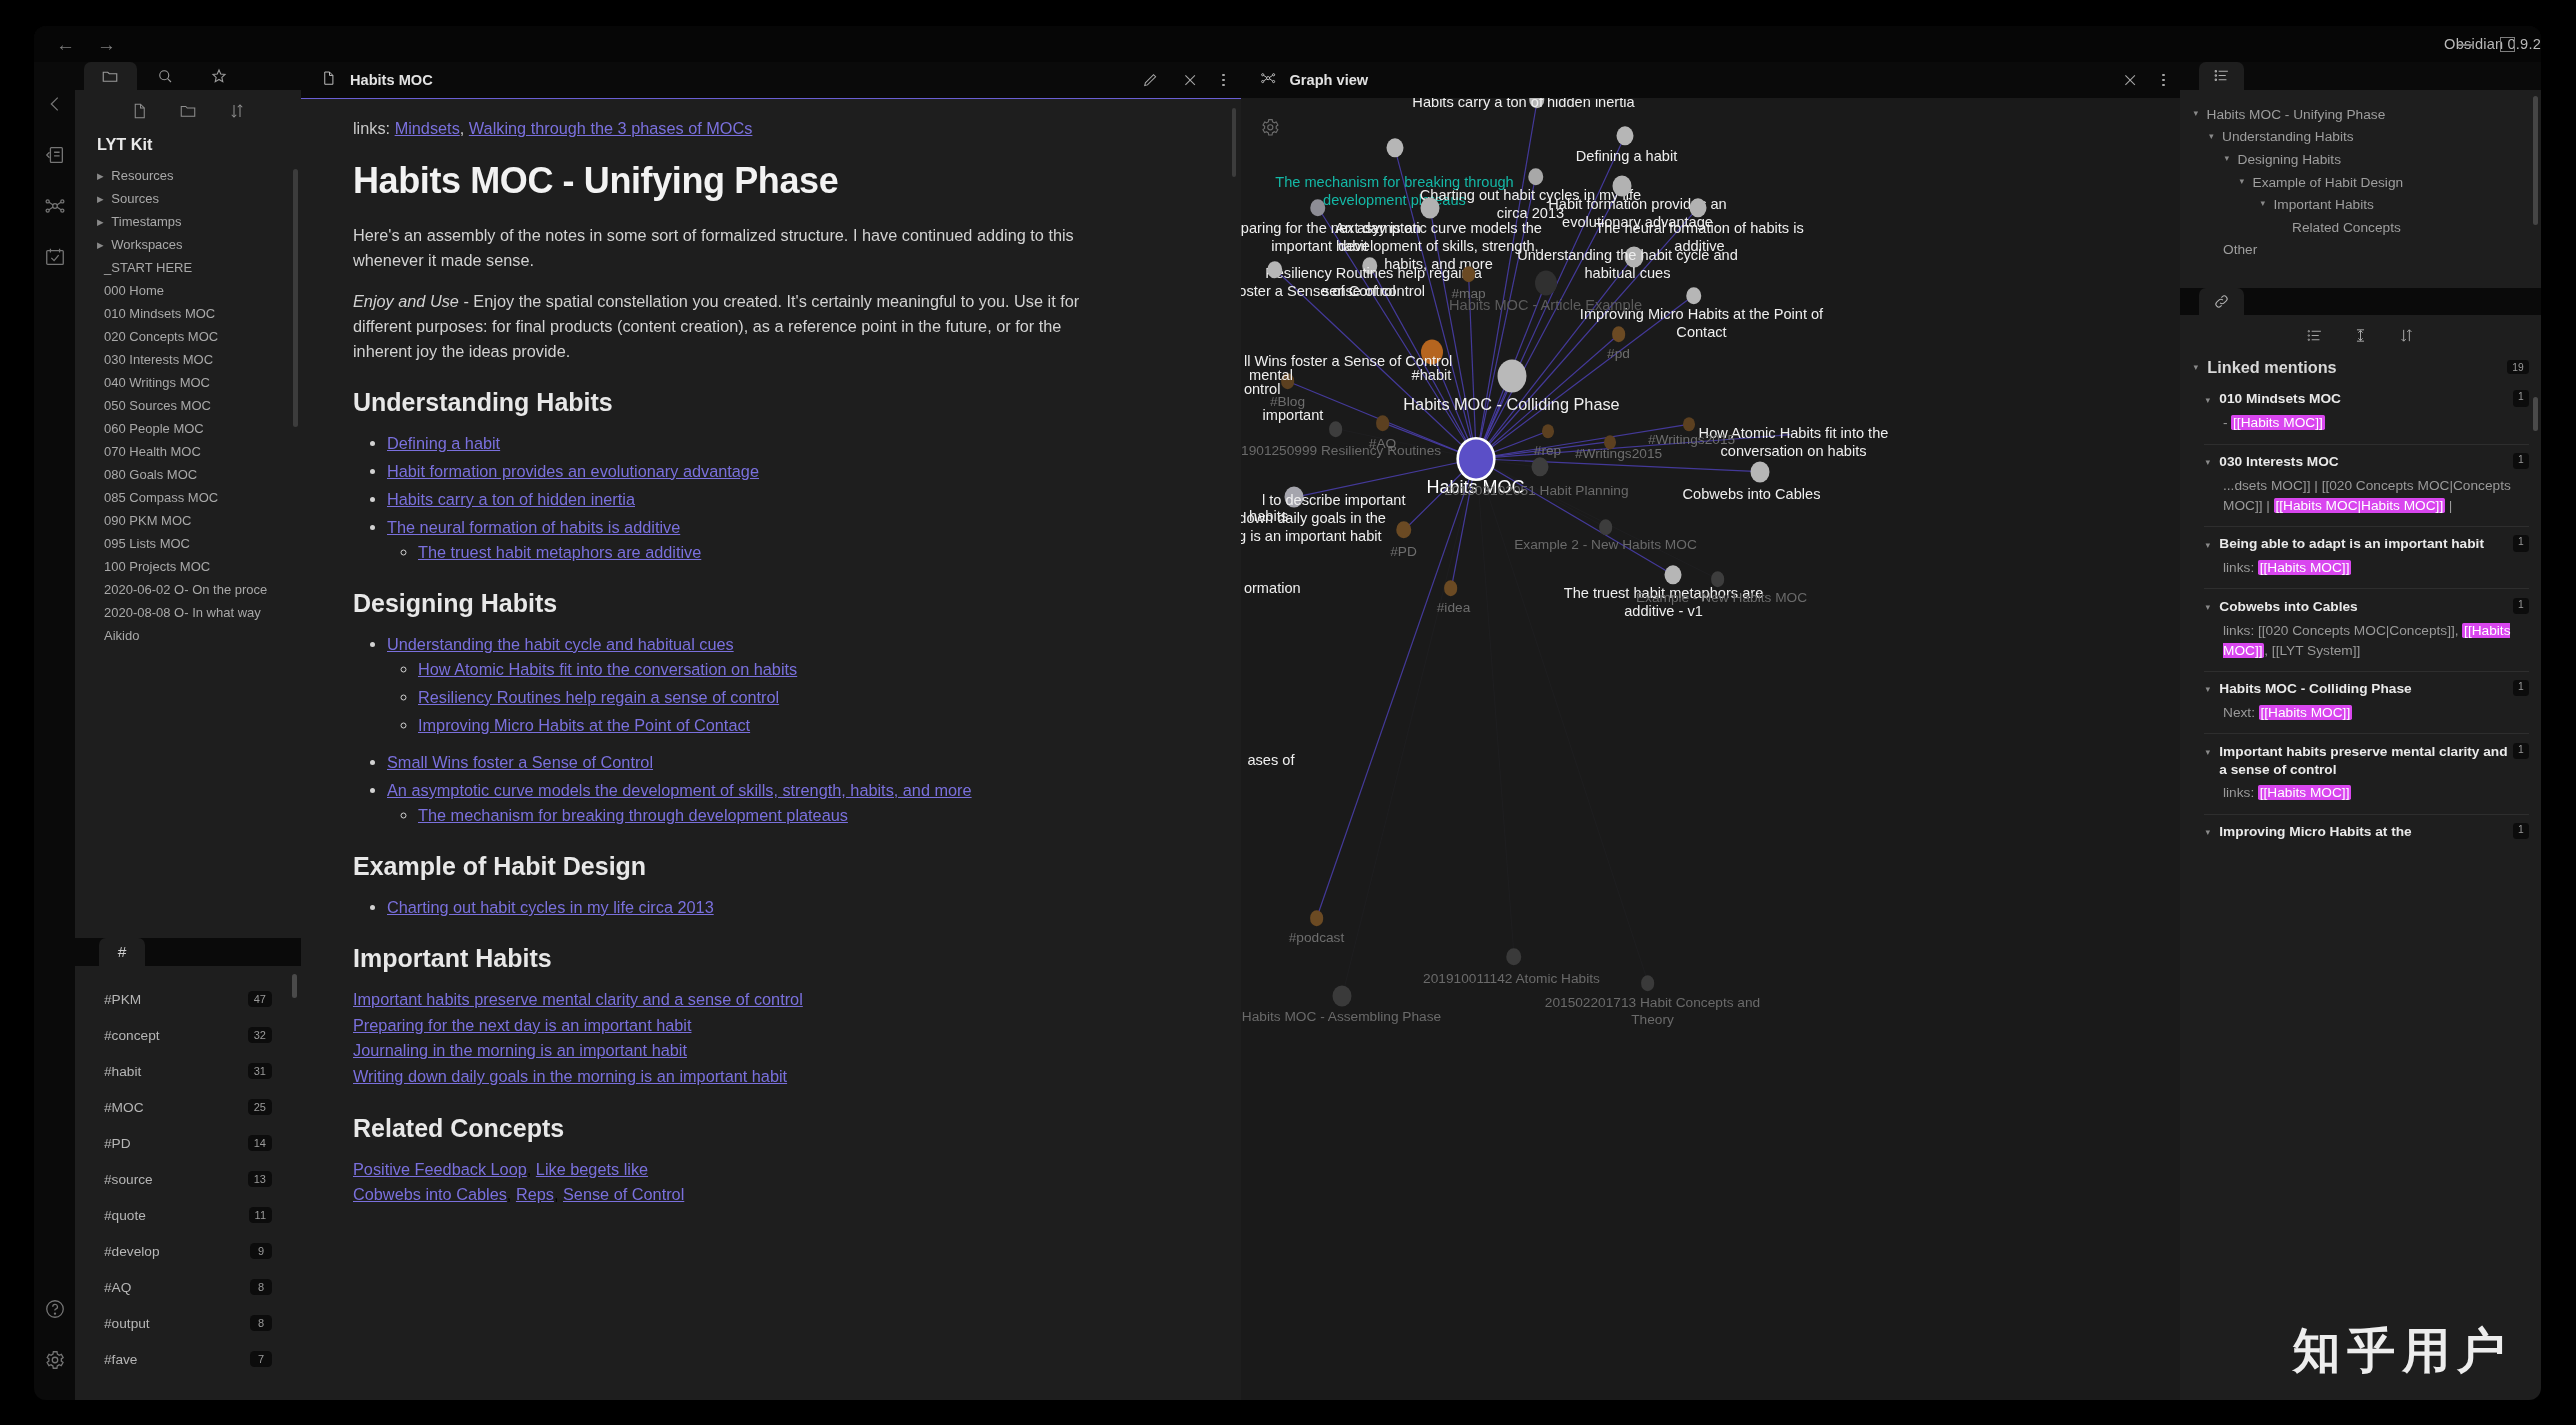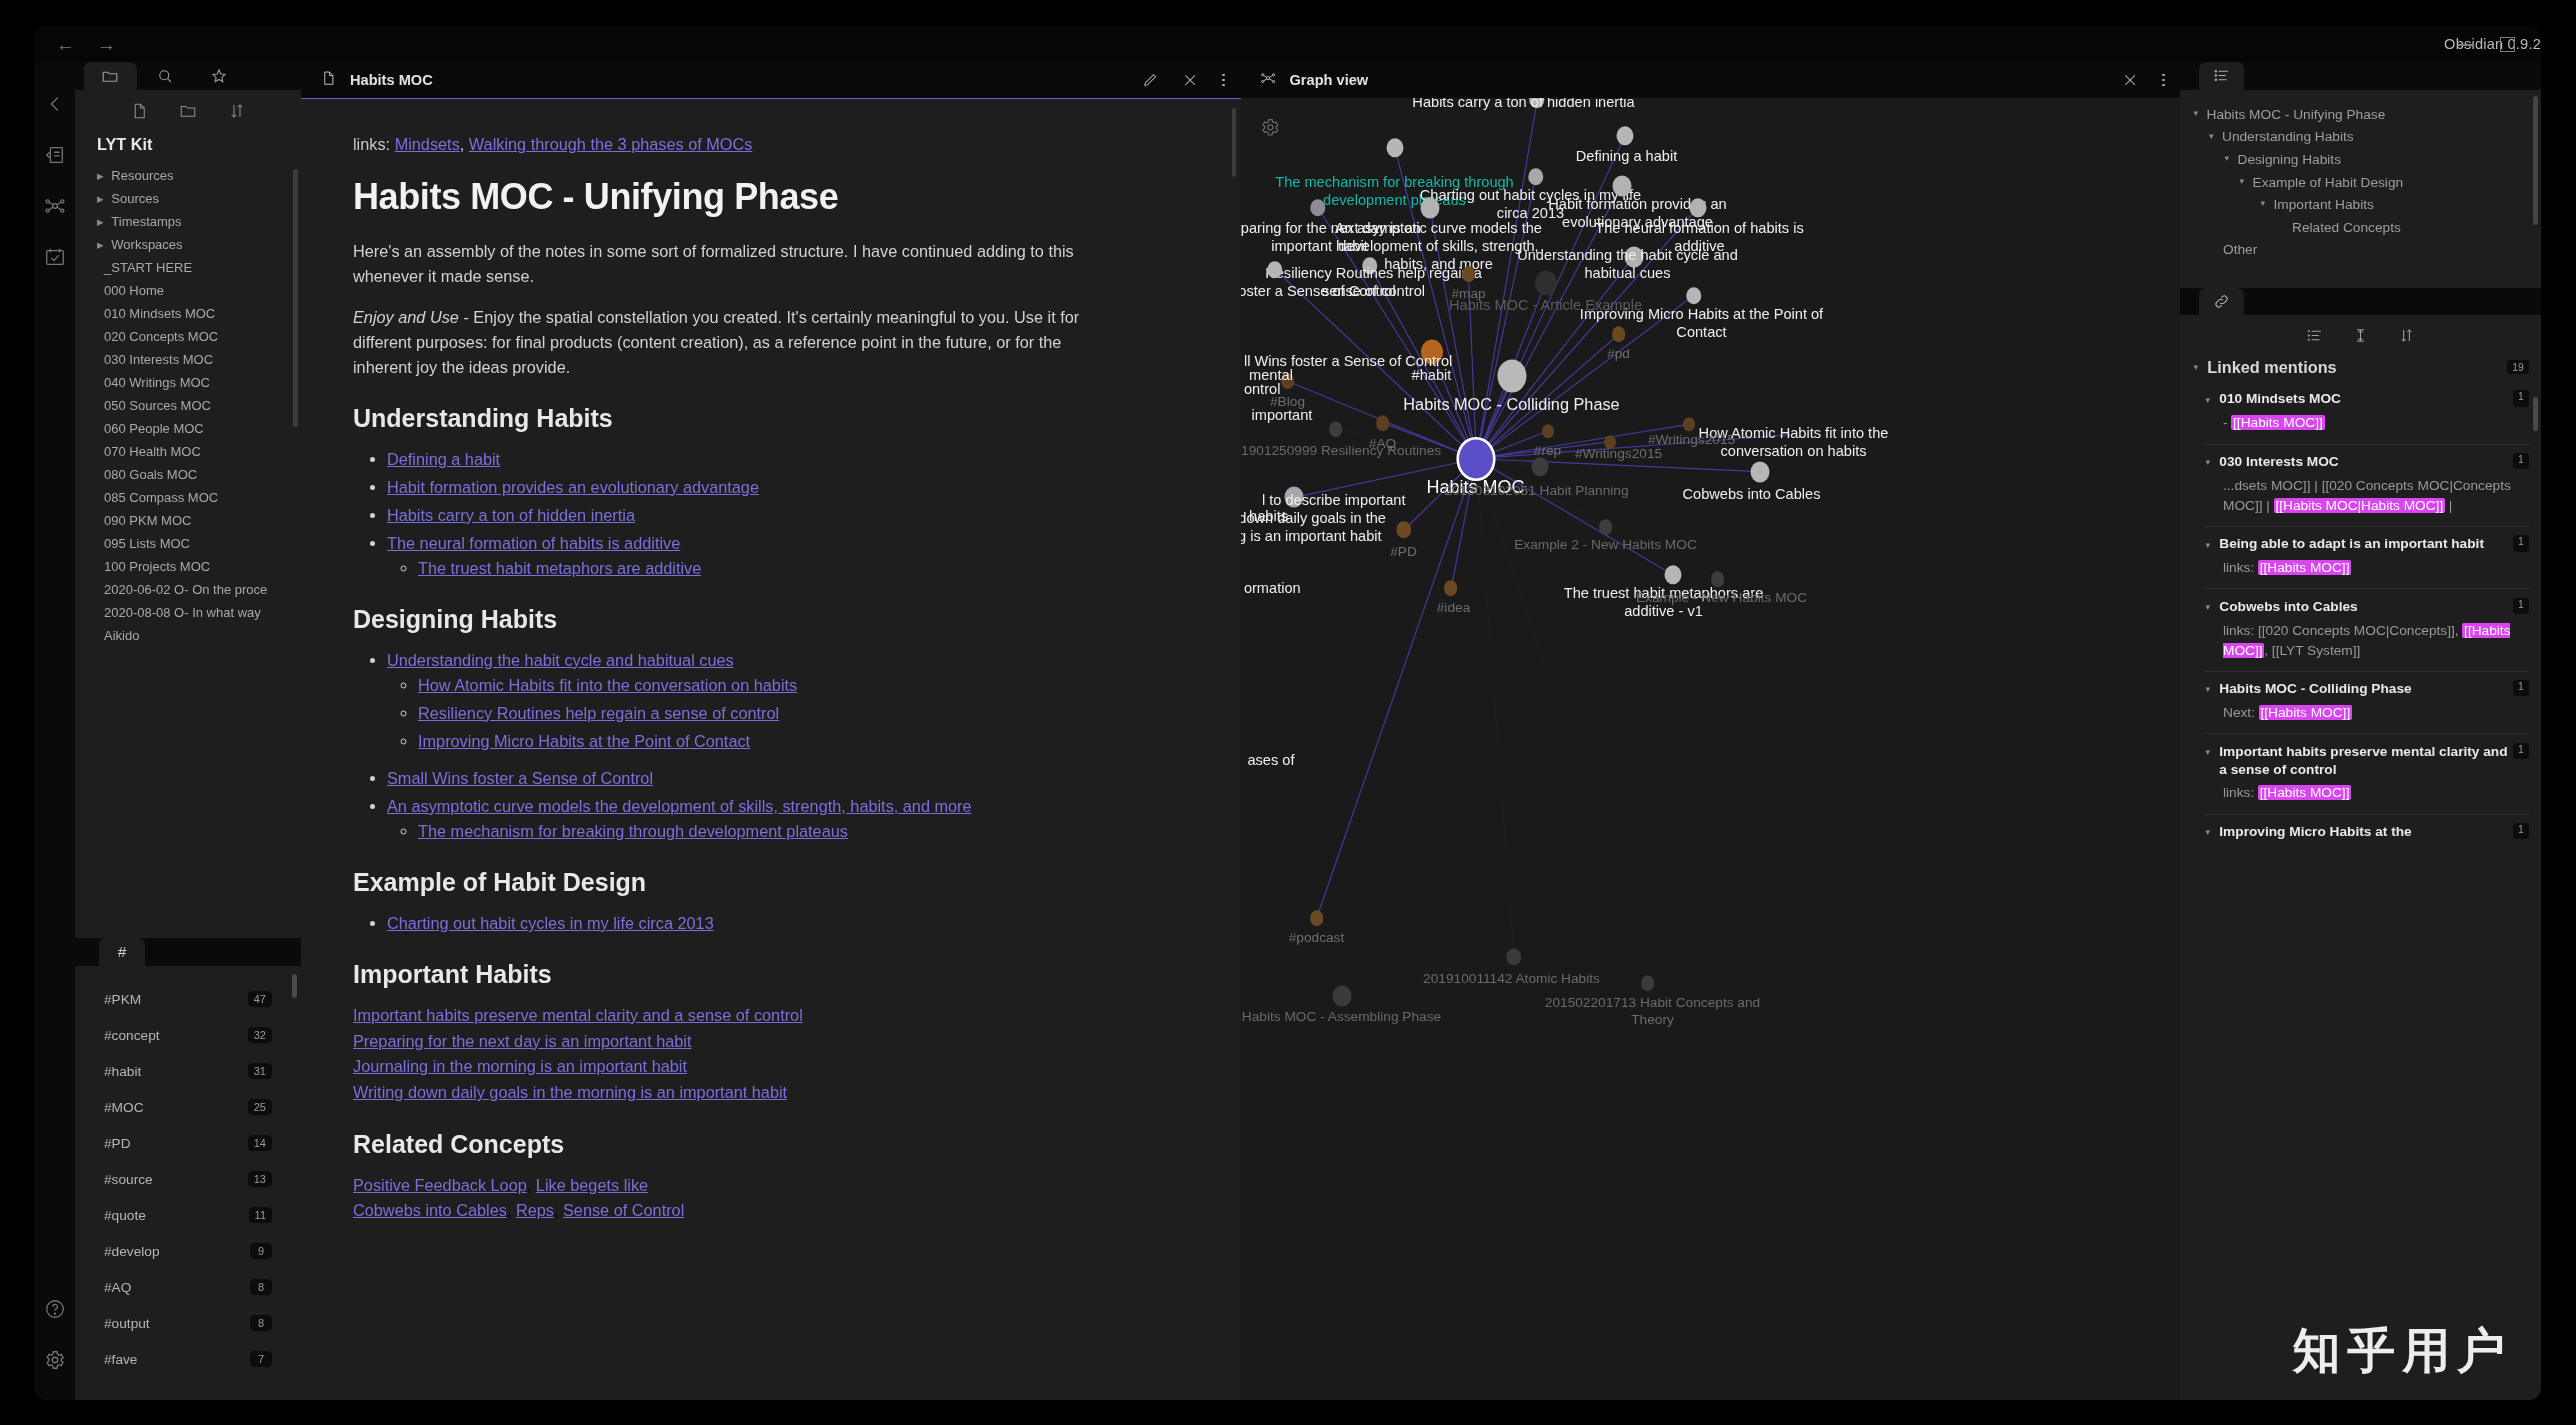--- a/index.html
+++ b/index.html
@@ -80,21 +80,21 @@
   
   .center { flex:1; min-width:0; display:flex; flex-direction:column; background:#000; }
   .pane-header { height:36px; flex:0 0 36px; display:flex; align-items:center; background:#0a0a0a; padding:0 15.5px 0 19px; }
   .pane-header .ph-icon svg { width:16.3px; height:16.3px; stroke:#c4c4c4; fill:none; stroke-width:1.4; }
   .pane-title { color:#e2e2e2; font-size:14.6px; font-weight:600; margin-left:13.7px; }
   .ph-actions { margin-left:auto; display:flex; align-items:center; gap:24px; }
   .ph-actions svg { width:16.3px; height:16.3px; stroke:#a8a8a8; fill:none; stroke-width:1.5; cursor:pointer; }
   .dots { display:flex; flex-direction:column; gap:2.6px; cursor:pointer; }
   .dots i { width:2.6px; height:2.6px; border-radius:50%; background:#a8a8a8; display:block; }
   .editor-wrap { flex:1; background:#1e1e1e; border-top:1.7px solid #6a5fd4; overflow:hidden; position:relative; }
-  .doc { padding:36px 55px 0 52px; max-width:876px; font-family:"Liberation Sans", sans-serif; }
+  .doc { padding:20px 55px 0 52px; max-width:876px; font-family:"Liberation Sans", sans-serif; }
   .doc .links-line { color:#c8c8c8; font-size:16.3px; margin-bottom:22px; }
   .doc a { color:#7a70dd; text-decoration:underline; cursor:pointer; }
   .doc h1 { color:#f2f2f2; font-size:36px; font-weight:800; letter-spacing:-0.4px; margin:5.2px 0 20.6px; }
   .doc h2 { color:#e8e8e8; font-size:25px; font-weight:800; margin:24px 0 13.7px; }
   .doc p { color:#d2d2d2; font-size:16.3px; line-height:1.55; margin-bottom:15.5px; }
   .doc p em { font-style:italic; }
   .doc ul { margin:0 0 12px 34px; }
   .doc li { color:#d2d2d2; font-size:16.3px; line-height:1.55; margin-bottom:2.6px; }
   .doc ul ul { margin-left:31px; }
   .doc .plainlinks { font-size:16.3px; line-height:1.58; margin-bottom:1.7px; }
@@ -581,21 +581,21 @@
           <div class="glabel" style="left: 378px; top: 347px; font-size: 13.7px; color: rgb(110, 110, 110);">#Writings2015</div>
           <div class="gnode" style="left: 163px; top: 432px; width: 15.5px; height: 17.4px; background: rgb(107, 74, 35);"></div>
           <div class="glabel" style="left: 163px; top: 445px; font-size: 13.7px; color: rgb(110, 110, 110);">#PD</div>
           <div class="gnode" style="left: 210px; top: 490px; width: 13.7px; height: 15.5px; background: rgb(107, 74, 35);"></div>
           <div class="glabel" style="left: 213px; top: 501px; font-size: 13.7px; color: rgb(110, 110, 110);">#idea</div>
           <div class="gnode" style="left: 76px; top: 820px; width: 13.7px; height: 15.5px; background: rgb(107, 74, 35);"></div>
           <div class="glabel" style="left: 76px; top: 831px; font-size: 13.7px; color: rgb(110, 110, 110);">#podcast</div>
           <div class="glabel" style="left: 3.4px; top: 254px; transform: none; font-size: 14.6px; color: rgb(239, 239, 239); text-align: left;">ll Wins foster a Sense of Control</div>
           <div class="glabel" style="left: 8.6px; top: 268px; transform: none; font-size: 14.6px; color: rgb(239, 239, 239); text-align: right;">mental</div>
           <div class="glabel" style="left: 3.4px; top: 282px; transform: none; font-size: 14.6px; color: rgb(239, 239, 239); text-align: left;">ontrol</div>
-          <div class="glabel" style="left: 11px; top: 308px; transform: none; font-size: 14.6px; color: rgb(239, 239, 239); text-align: center;">important</div>
+          <div class="glabel" style="left: 22px; top: 308px; transform: none; font-size: 14.6px; color: rgb(239, 239, 239); text-align: center;">important</div>
           <div class="glabel" style="left: 3.4px; top: 393px; transform: none; font-size: 14.6px; color: rgb(239, 239, 239); text-align: left; margin-left: 18px;">l to describe important</div>
           <div class="glabel" style="left: 8.6px; top: 409px; transform: none; font-size: 14.6px; color: rgb(239, 239, 239); text-align: left;">habits</div>
           <div class="glabel" style="left: 3.4px; top: 481px; transform: none; font-size: 14.6px; color: rgb(239, 239, 239); text-align: left;">ormation</div>
           <div class="glabel" style="left: 6.9px; top: 653px; transform: none; font-size: 14.6px; color: rgb(239, 239, 239); text-align: left;">ases of</div>
         </div>
     </div>
 
     <div class="right-sb">
       <div class="r-tabstrip">
         <div class="r-tab">

